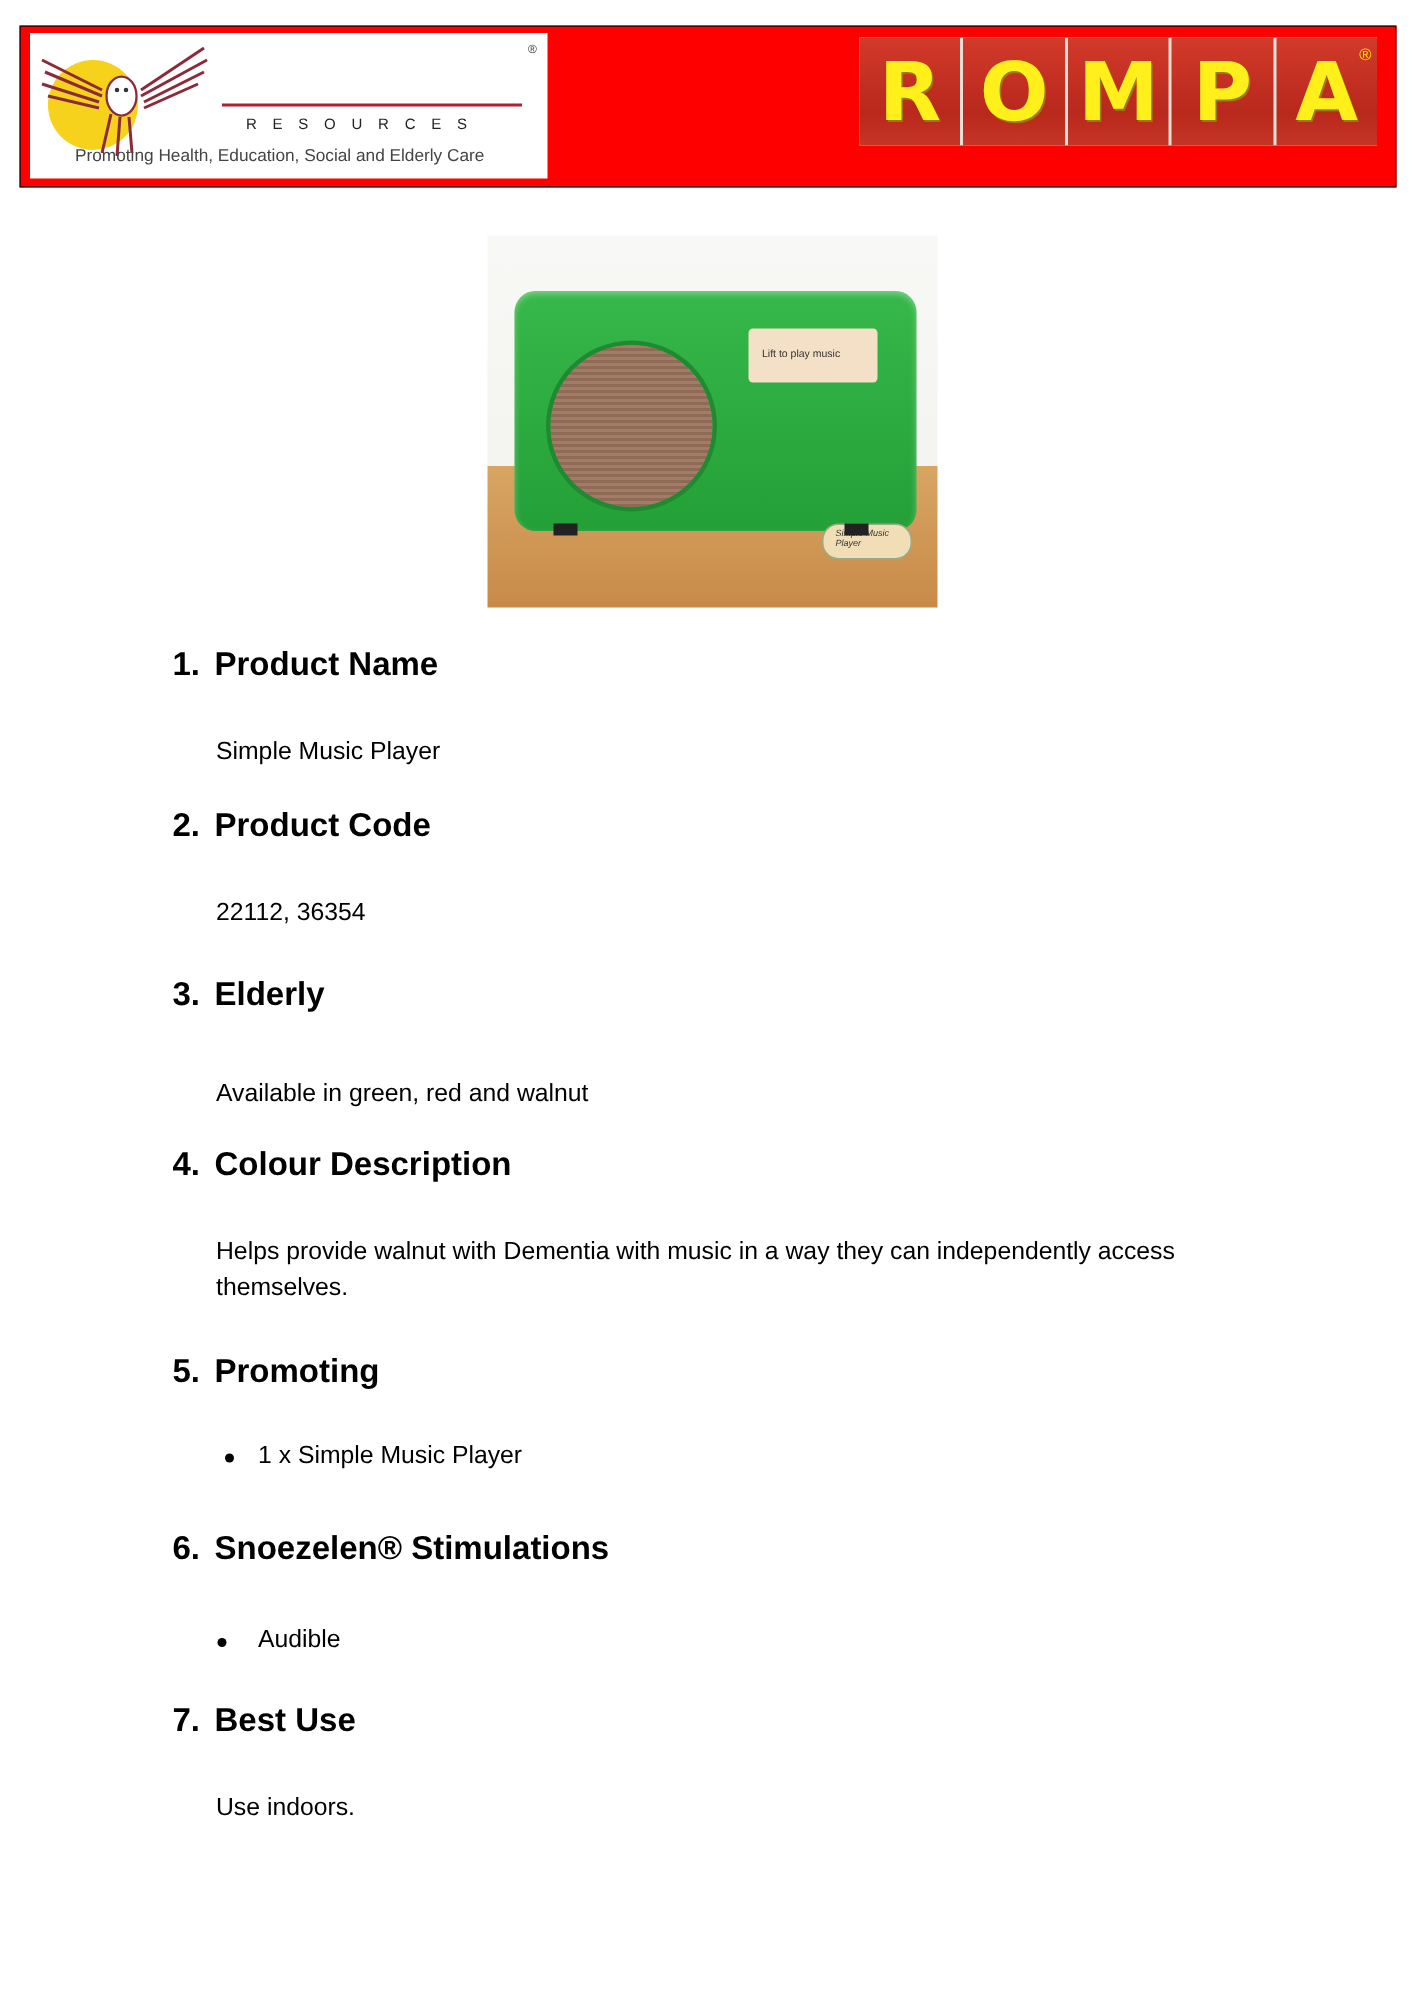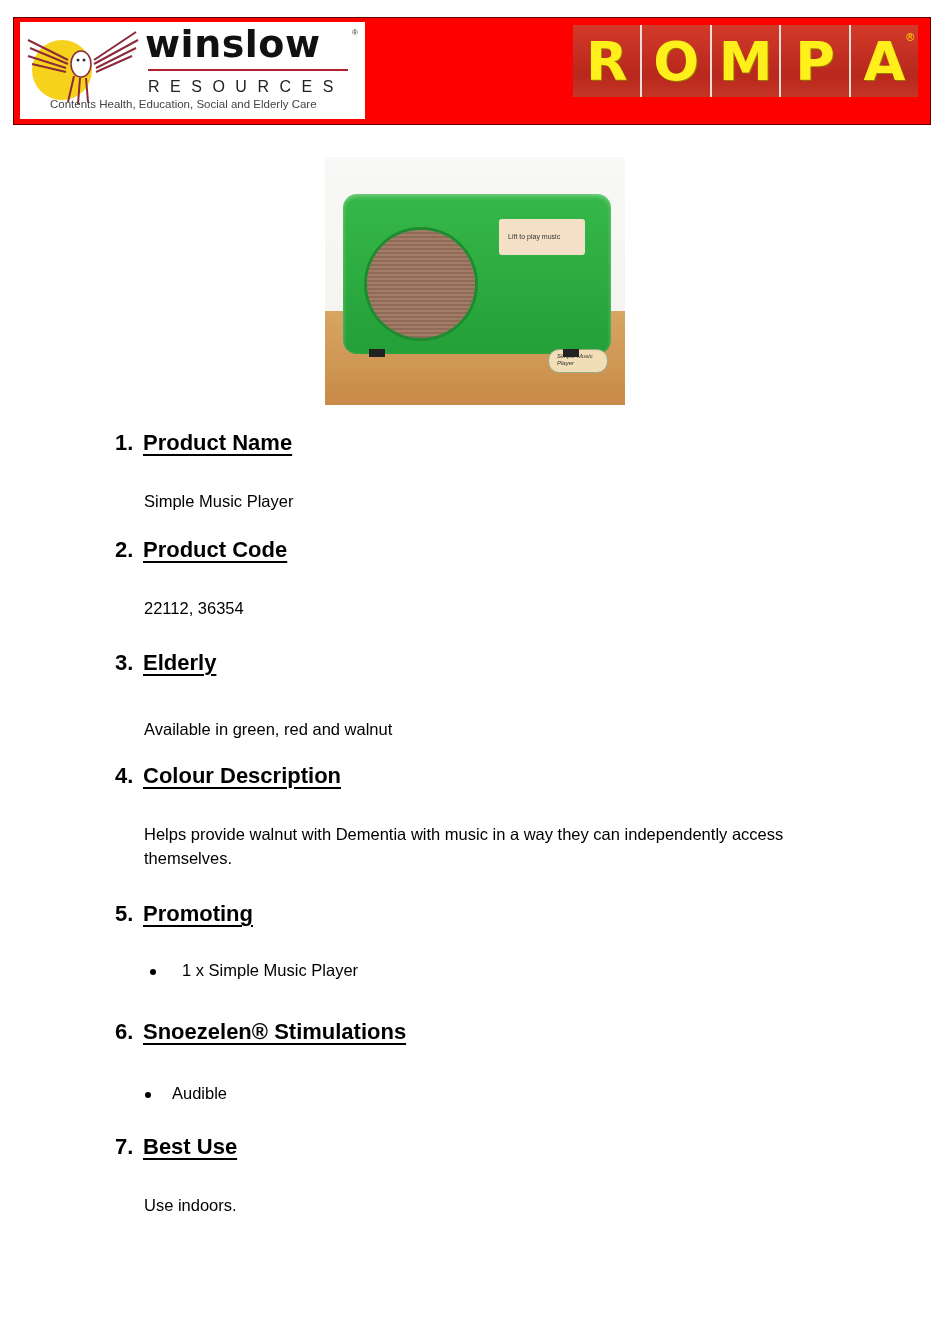--- a/index.html
+++ b/index.html
@@ -4,42 +4,42 @@
 <style>
   html, body { margin: 0; padding: 0; background: #ffffff; }
   body { width: 950px; height: 1343px; position: relative; font-family: "Liberation Sans", sans-serif; color: #000; overflow: hidden; }
 
   .header-band { position: absolute; left: 13px; top: 17px; width: 916px; height: 106px; background: #fe0000; border: 1px solid #5a0000; }
   .winslow { position: absolute; left: 20px; top: 22px; width: 345px; height: 97px; background: #fff; }
   .owl { position: absolute; left: 4px; top: 4px; width: 118px; height: 80px; }
   .w-word { position: absolute; left: 125px; top: 0px; font-family: "DejaVu Sans", sans-serif; font-weight: bold; font-size: 38px; letter-spacing: 0.5px; color: #111; }
   .w-reg { position: absolute; left: 332px; top: 6px; font-size: 8px; color: #333; }
   .w-rule { position: absolute; left: 128px; top: 47px; width: 200px; height: 2px; background: #b02030; }
-  .w-res { position: absolute; left: 128px; top: 56px; width: 200px; font-size: 16px; letter-spacing: 10.5px; color: #222; }
+  .w-res { position: absolute; left: 144px; top: 56px; width: 200px; font-size: 10px; letter-spacing: 10.5px; color: #222; }
   .w-tag { position: absolute; left: 30px; top: 76px; font-size: 11.5px; color: #444; }
 
   .rompa { position: absolute; left: 573px; top: 25px; width: 345px; height: 72px; display: flex; gap: 2px; background: #e8e0d8; }
   .rompa-tile { flex: 1; background: linear-gradient(#d23a2a, #b8281c 70%, #c43626); display: flex; align-items: center; justify-content: center; position: relative; }
   .rompa-tile span { font-family: "DejaVu Sans", sans-serif; font-weight: bold; font-size: 54px; color: #ffef1a; text-shadow: 1px 1px 0 #9a7a00; }
   .rompa-reg { position: absolute; right: 4px; top: 6px; font-size: 11px; color: #ffe000; }
 
   .product-photo { position: absolute; left: 325px; top: 157px; width: 300px; height: 248px; background: linear-gradient(#f8f8f6 0%, #f4f4f0 62%, #d8a563 62%, #c88a48 100%); overflow: hidden; }
   .radio-body { position: absolute; left: 18px; top: 37px; width: 268px; height: 160px; background: linear-gradient(#37b84a, #23a037); border-radius: 14px; box-shadow: inset 0 2px 4px rgba(255,255,255,0.35); }
   .speaker { position: absolute; left: 24px; top: 36px; width: 108px; height: 108px; border-radius: 50%; background: repeating-linear-gradient(#a27c66 0 2px, #8f6b57 2px 4px); box-shadow: 0 0 0 3px #1f8a30; }
   .lift-tab { position: absolute; left: 156px; top: 25px; width: 86px; height: 36px; background: #f4e0c6; border-radius: 3px; }
   .lift-tab span { position: absolute; left: 9px; top: 14px; font-size: 7px; color: #333; }
   .badge { position: absolute; left: 205px; top: 155px; width: 58px; height: 22px; background: #f1ddb6; border-radius: 11px; border: 1px solid #9a8; }
   .badge span { position: absolute; left: 8px; top: 3px; font-size: 6px; color: #333; font-style: italic; line-height: 7px; }
   .foot { position: absolute; top: 192px; width: 16px; height: 8px; background: #222; }
 
   .doc { position: absolute; left: 0; top: 0; width: 950px; }
   .section { position: absolute; left: 115px; }
   .heading { font-family: "Liberation Sans", sans-serif; font-weight: bold; font-size: 22px; display: flex; }
   .heading .num { width: 28px; }
-  .heading .title { text-decoration: underline; text-underline-offset: 4px; }
+  .heading .title { text-underline-offset: 4px; }
   .body-text { position: absolute; left: 144px; font-size: 16.5px; line-height: 24px; width: 710px; }
   .bullet { position: absolute; font-size: 16.5px; }
   .bullet .dot { position: absolute; width: 6px; height: 6px; border-radius: 50%; background: #000; top: 8px; }
 </style>
 </head>
 <body>
 
 <div class="header-band"></div>
 
 <div class="winslow">
@@ -55,25 +55,24 @@
         <path d="M112 22 L72 42"></path>
         <path d="M108 30 L72 46"></path>
       <path d="M50 50 L44 76"></path>
         <path d="M56 52 L54 78"></path>
         <path d="M62 52 L64 76"></path>
     </g>
     <ellipse cx="57" cy="38" rx="10" ry="13" fill="#fff" stroke="#8c2a3a" stroke-width="1.5"></ellipse>
     <circle cx="54" cy="34" r="1.5" fill="#333"></circle>
       <circle cx="60" cy="34" r="1.5" fill="#333"></circle>
   </svg>
-  <span class="w-word">winslow</span>
   <span class="w-reg">®</span>
   <div class="w-rule"></div>
   <span class="w-res">RESOURCES</span>
-  <span class="w-tag">Contents Health, Education, Social and Elderly Care</span>
+  <span class="w-tag">Promoting Health, Education, Social and Elderly Care</span>
 </div>
 
 <div class="rompa">
   <div class="rompa-tile">
       <span>R</span>
     </div>
   <div class="rompa-tile">
       <span>O</span>
     </div>
   <div class="rompa-tile">
@@ -126,21 +125,21 @@
     <span class="title">Colour Description</span>
   </div>
   <div class="body-text" style="top:822px">Helps provide walnut with Dementia with music in a way they can independently access themselves.</div>
 
   <div class="section heading" style="top:901px">
     <span class="num">5.</span>
     <span class="title">Promoting</span>
   </div>
   <div class="bullet" style="left:150px; top:961px; width:400px">
     <span class="dot" style="left:0"></span>
-    <span style="position:absolute; left:32px; white-space:nowrap">1 x Simple Music Player</span>
+    <span style="position:absolute; left:22px; white-space:nowrap">1 x Simple Music Player</span>
   </div>
 
   <div class="section heading" style="top:1019px">
     <span class="num">6.</span>
     <span class="title">Snoezelen® Stimulations</span>
   </div>
   <div class="bullet" style="left:145px; top:1084px; width:400px">
     <span class="dot" style="left:0"></span>
     <span style="position:absolute; left:27px; white-space:nowrap">Audible</span>
   </div>

